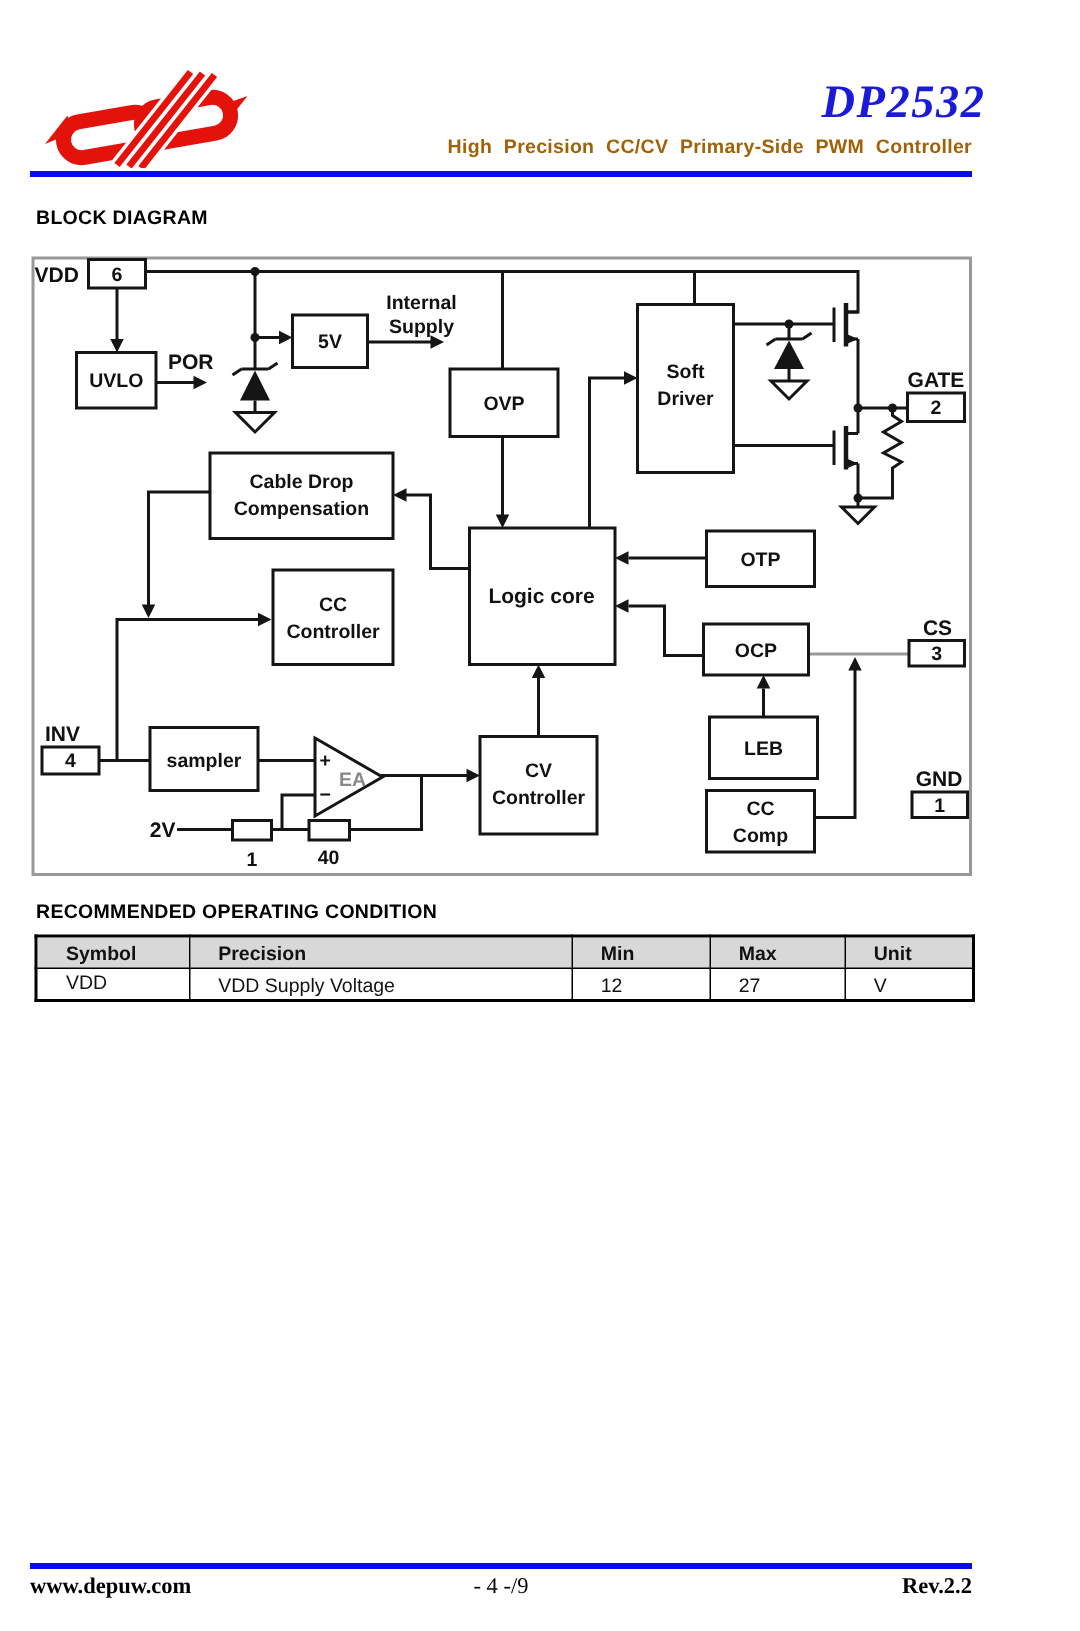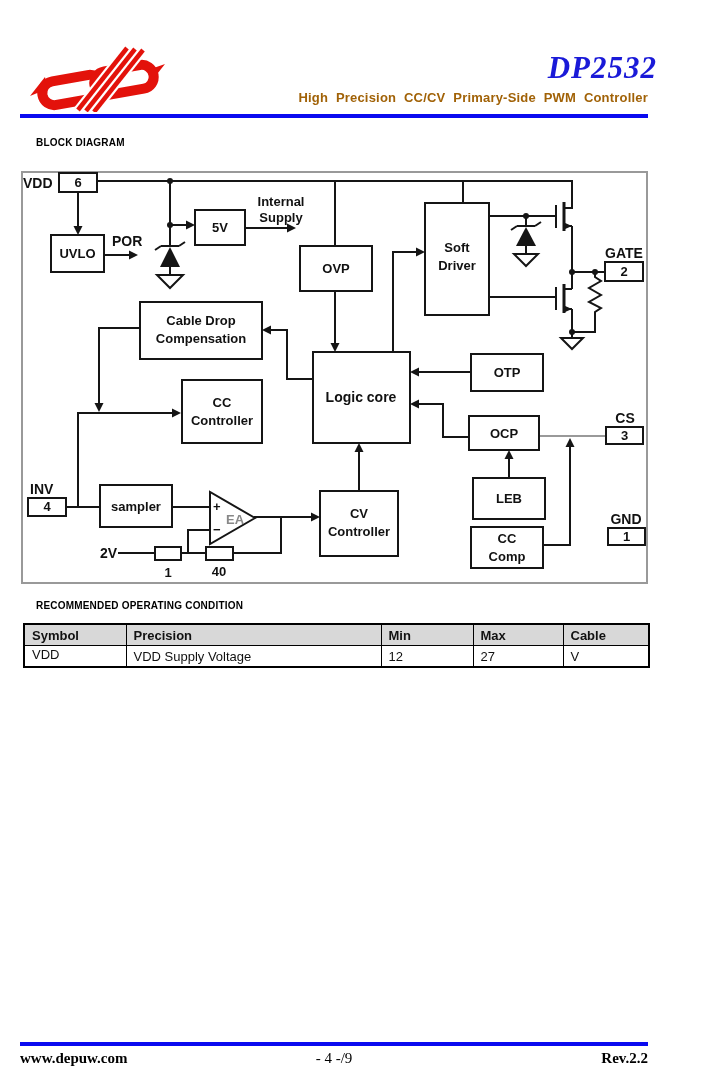--- a/index.html
+++ b/index.html
@@ -8,21 +8,21 @@
   .abs{position:absolute;}
   
   #logo{left:30px;top:46px;width:135px;height:66px;}
   #product-title{right:63px;top:50px;font-family:"Liberation Serif",serif;
       font-style:italic;font-weight:bold;font-size:31px;color:#1a1ad8;letter-spacing:1px;}
   #subtitle{right:72px;top:90px;font-weight:bold;font-size:13px;color:#a16207;
       word-spacing:4px;letter-spacing:.2px;}
   .blue-rule{left:20px;width:628px;height:4px;background:#0a0af0;}
   #rule-top{top:114px;}
   #rule-bottom{top:1042px;}
-  .section-head{left:36px;font-size:10px;font-weight:bold;color:#000;letter-spacing:.2px;}
+  .section-head{left:24px;font-size:13px;font-weight:bold;color:#000;letter-spacing:.2px;}
   #head-block{top:137px;}
   #head-rec{top:600px;}
   
   #diagram{left:0;top:166px;}
   .bx{fill:#fff;stroke:#151515;stroke-width:2;}
   .w{fill:none;stroke:#151515;stroke-width:2;}
   .wg{fill:none;stroke:#999;stroke-width:2;}
   .gbar{fill:none;stroke:#151515;stroke-width:2;}
   .chan{fill:none;stroke:#151515;stroke-width:3;}
   .ah{fill:#151515;stroke:none;}
@@ -31,21 +31,21 @@
   .zen{fill:#151515;stroke:none;}
   text{font-family:"Liberation Sans",sans-serif;fill:#111;}
   .t{font-size:13px;font-weight:bold;}
   .tl{font-size:14px;font-weight:bold;}
   .tc{text-anchor:middle;}
   .te{text-anchor:end;}
   .tea{fill:#888;}
   .frame{fill:none;stroke:#999;stroke-width:2;}
   
   #rec-table{left:23px;top:623px;border-collapse:collapse;table-layout:fixed;}
-  #rec-table td,#rec-table th{border:1px solid #000;font-size:13px;padding:1px 7px;
+  #rec-table td,#rec-table th{border:1px solid #000;font-size:13px;padding:1px 19px;
       text-align:left;height:18px;font-weight:normal;white-space:nowrap;overflow:hidden;}
   #rec-table th{background:#d8d8d8;font-weight:bold;}
   #rec-table{border:2px solid #000;}
   sub{font-size:9px;}
   sup{font-size:9px;}
   
   #footer{left:20px;top:1050px;width:628px;display:flex;justify-content:space-between;
       font-family:"Liberation Serif",serif;font-size:15px;color:#000;}
   #footer .mid{position:absolute;left:0;right:0;text-align:center;}
   #footer span{position:relative;font-weight:bold;}
@@ -249,21 +249,21 @@
       <col style="width:92px">
     <col style="width:90px">
       <col style="width:86px">
   </colgroup>
   <thead>
     <tr>
       <th>Symbol</th>
       <th>Precision</th>
       <th>Min</th>
       <th>Max</th>
-      <th>Cable</th>
+      <th>Unit</th>
     </tr>
   </thead>
   <tbody>
     <tr>
       <td><span>VDD</span><sub></sub></td>
       <td>VDD Supply Voltage</td>
       <td>12</td>
       <td>27</td>
       <td><sup></sup><span>V</span></td>
     </tr>

